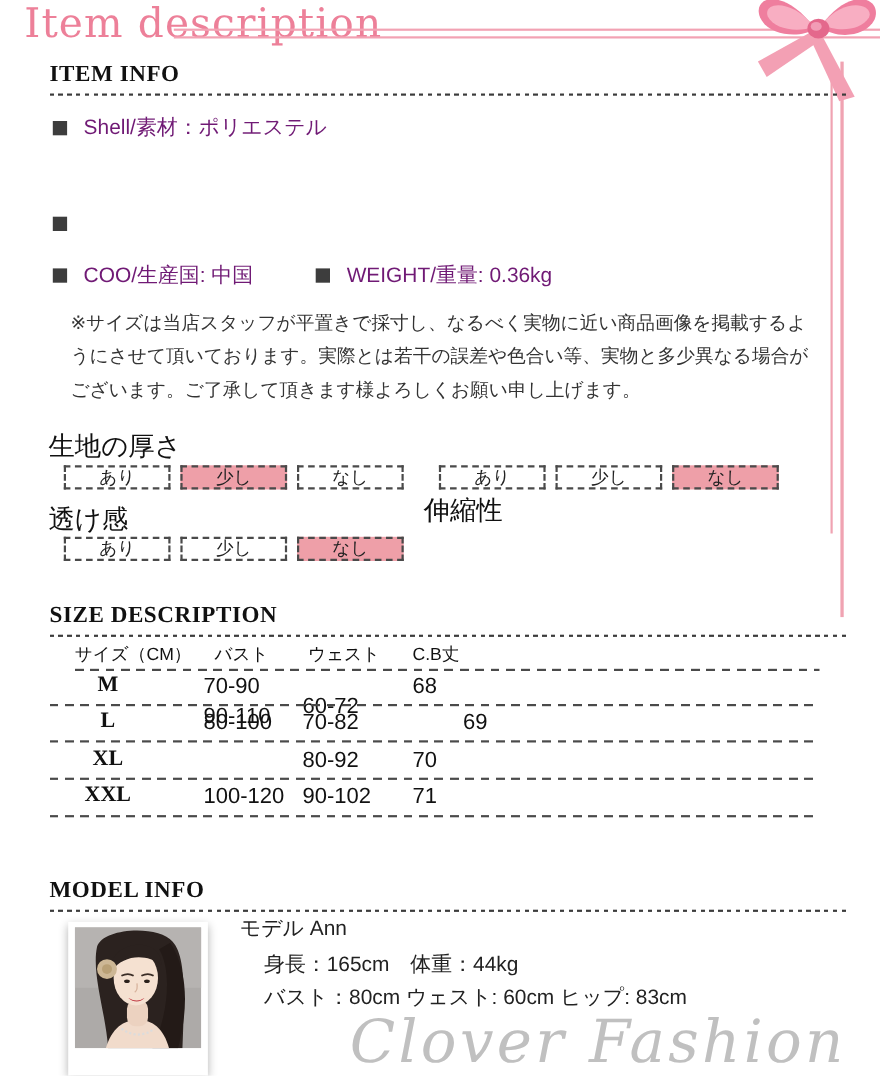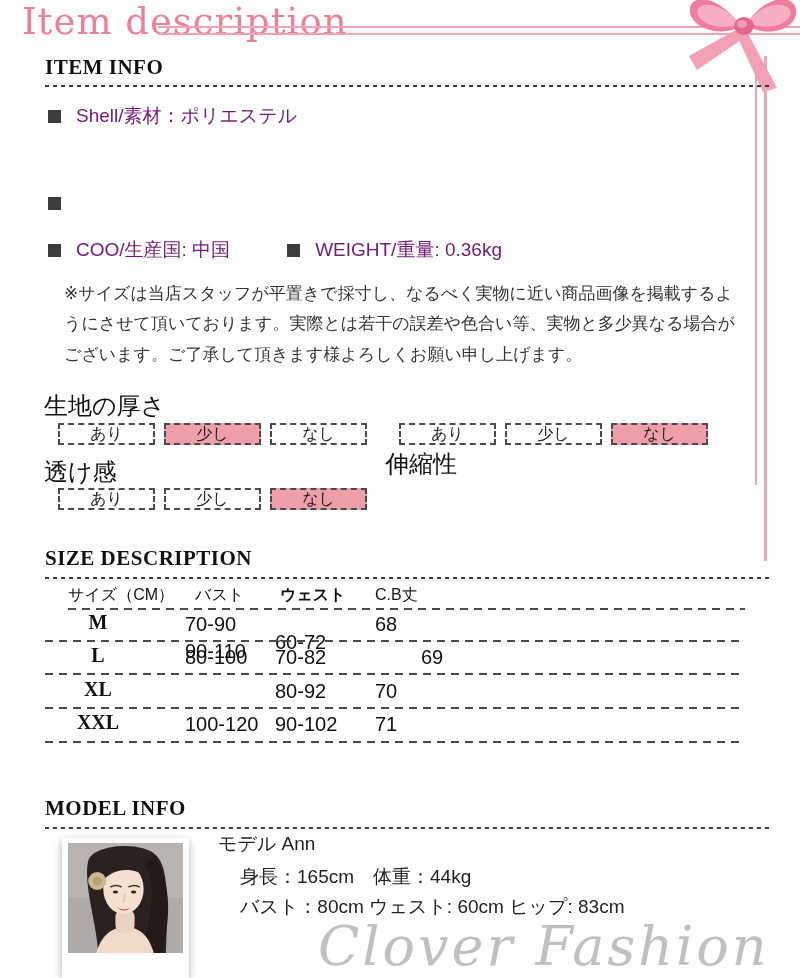--- a/index.html
+++ b/index.html
@@ -116,21 +116,21 @@
     <span class="opt">あり</span>
     <span class="opt">少し</span>
     <span class="opt" style="background: rgb(238, 159, 168);">なし</span>
   </div>
 
   <div class="sec-head" style="left:45px; top:546px;">SIZE DESCRIPTION</div>
   <div class="dash-rule" style="left:45px; top:577px; width:725px;"></div>
 
   <div class="tbl-headrow" style="left:68px;  top:585px;">サイズ（CM）</div>
   <div class="tbl-headrow" style="left:195px; top:585px;">バスト</div>
-  <div class="tbl-headrow" style="left:280px; top:585px;font-weight:bold;">ウェスト</div>
+  <div class="tbl-headrow" style="left:280px; top:585px;">ウェスト</div>
   <div class="tbl-headrow" style="left:375px; top:585px;">C.B丈</div>
   <div class="row-rule" style="left:68px; top:608px; width:677px;"></div>
 
   <div class="tbl-cell row-size" style="left:68px;  top:611px;">M</div>
   <div class="tbl-cell row-num" style="left:185px; top:613px;">70-90</div>
   <div class="tbl-cell row-num" style="left:275px; top:631px;">60-72</div>
   <div class="tbl-cell row-num" style="left:375px; top:613px;">68</div>
   <div class="row-rule" style="left:45px; top:640px; width:700px;"></div>
 
   <div class="tbl-cell row-size" style="left:68px;  top:644px;">L</div>

